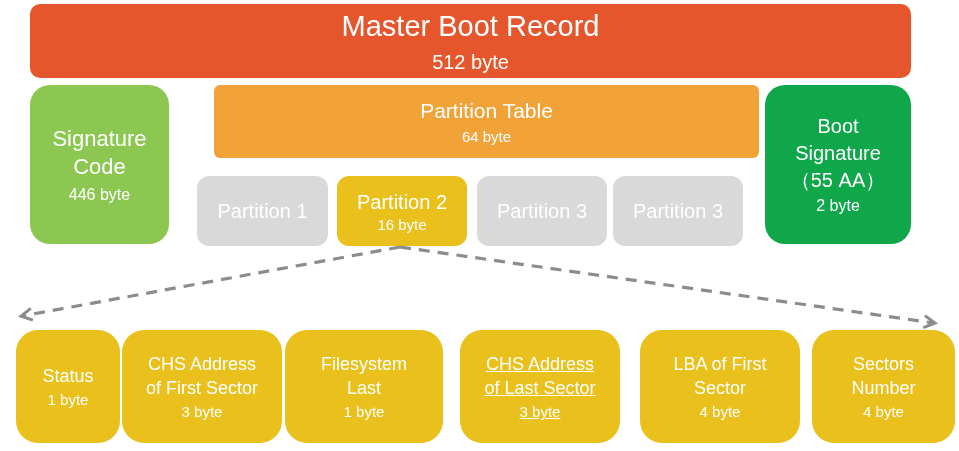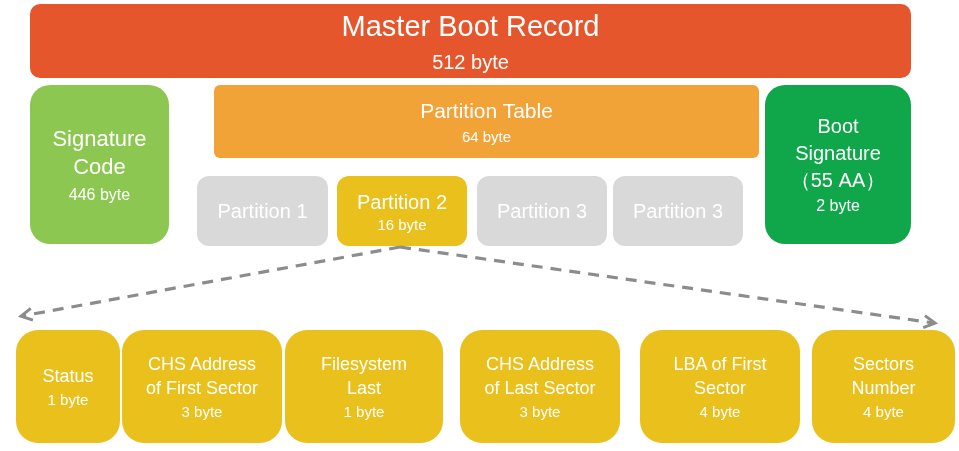--- a/index.html
+++ b/index.html
@@ -44,21 +44,21 @@
   .bootsig .value{font-size:20px;line-height:1.35;}
   .bootsig .size{font-size:16px;margin-top:2px;}
 
   
   .field{top:330px;height:113px;background:#e9c01c;border-radius:22px;}
   .field .label{font-size:18px;line-height:1.35;max-width:122px;}
   .field .size{font-size:15px;margin-top:3px;}
   .f0{left:16px;width:104px;}
   .f1{left:122px;width:160px;}
   .f2{left:285px;width:158px;}
-  .f3{left:460px;width:160px;}
+  .f3{left:460px;width:160px;text-decoration:underline;}
   .f4{left:640px;width:160px;align-items:center;}
   .f5{left:812px;width:143px;}
 
   svg.arrows{position:absolute;left:0;top:0;width:959px;height:451px;pointer-events:none;}
 </style>
 </head>
 <body>
 
 <div class="stage">
 

